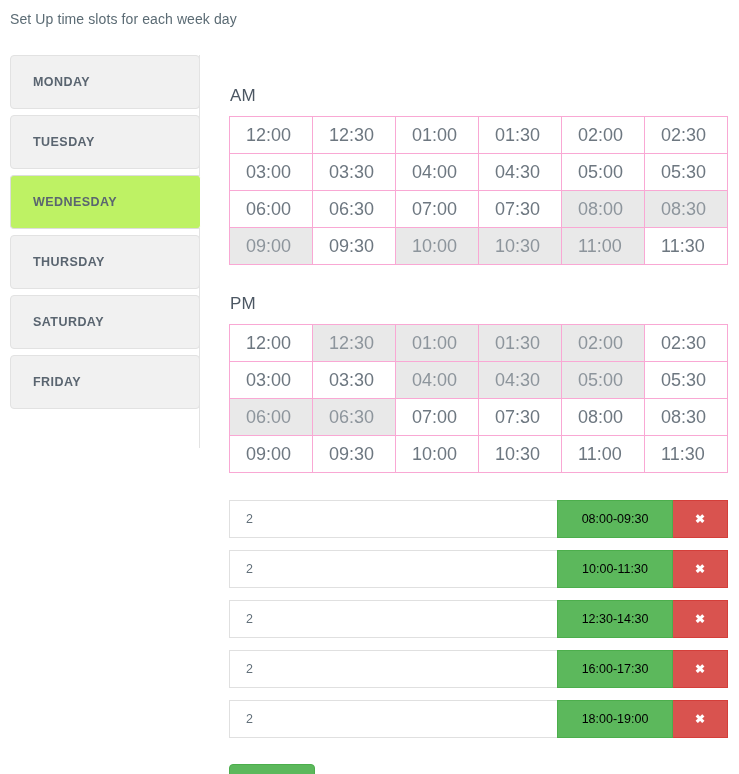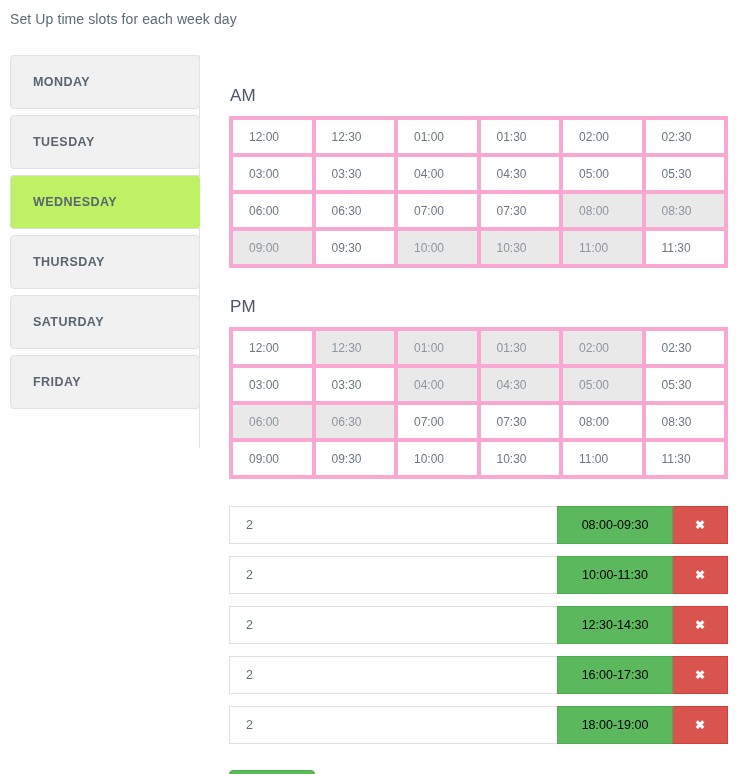--- a/index.html
+++ b/index.html
@@ -84,22 +84,22 @@
   .period-heading.first { margin-top: 31px; }
 
   table.slot-grid {
     width: 499px;
     border-collapse: collapse;
     table-layout: fixed;
     background: #fff;
   }
   table.slot-grid td {
     height: 37px;
-    border: 4px solid #f9a8d4;
-    font-size: 12px;
+    border: 1px solid #f9a8d4;
+    font-size: 18px;
     color: #6d7780;
     padding: 0 0 0 16px;
     vertical-align: middle;
     cursor: pointer;
     background: #ffffff;
     white-space: nowrap;
   }
   table.slot-grid td.sel {
     background: #e9e9e9;
     color: #8d959c;

